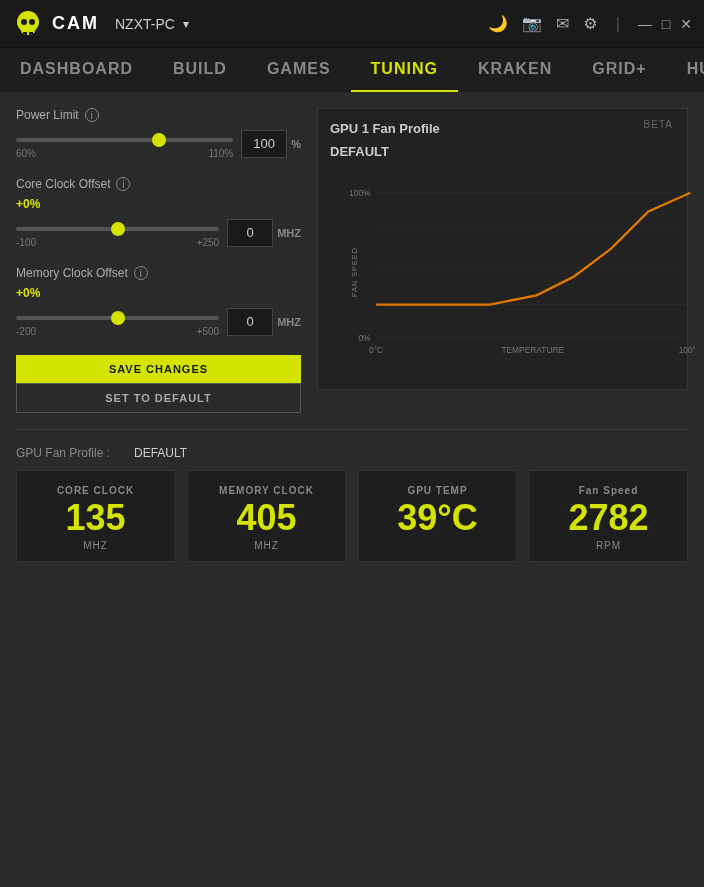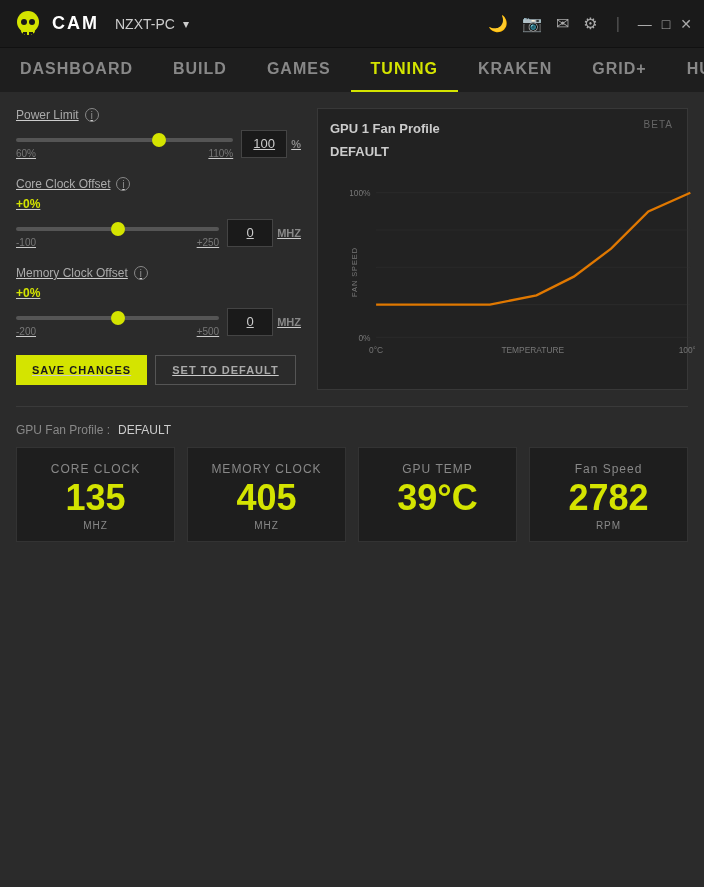--- a/index.html
+++ b/index.html
@@ -110,21 +110,20 @@
       align-items: flex-start;
     }
 
     
     .left-panel {
       width: 285px;
       flex-shrink: 0;
       display: flex;
       flex-direction: column;
       gap: 18px;
-      text-decoration: underline;
     }
 
     .control-group {
       display: flex;
       flex-direction: column;
       gap: 6px;
     }
 
     .control-label {
       font-size: 12px;
@@ -200,21 +199,21 @@
     }
     .unit-label {
       font-size: 11px;
       color: #888;
       font-weight: bold;
     }
 
     
     .button-row {
       display: flex;
-      gap: 8px;
+      flex-direction: column;
     }
     .btn-save {
       background: #d4e400;
       color: #1a1a1a;
       border: none;
       padding: 8px 16px;
       font-size: 11px;
       font-weight: bold;
       letter-spacing: 1px;
       cursor: pointer;
@@ -292,45 +291,45 @@
       border-top: 1px solid #3a3a3a;
     }
 
     
     .gpu-section-label {
       font-size: 12px;
       color: #888;
       margin-bottom: 10px;
       display: flex;
       align-items: flex-end;
-      gap: 8px;
+      gap: 24px;
     }
     .gpu-profile-name {
       color: #ccc;
     }
 
     .stats-row {
       display: flex;
       gap: 12px;
     }
     .stat-card {
       background: #1e1e1e;
       border: 1px solid #333;
       flex: 1;
       padding: 14px 12px 10px;
       display: flex;
       flex-direction: column;
       align-items: center;
       gap: 4px;
     }
     .stat-card-label {
-      font-size: 12px;
+      font-size: 10px;
       color: #888;
       letter-spacing: 1px;
-      font-weight: normal;
+      font-weight: bold;
     }
     .stat-card-value {
       font-size: 36px;
       font-weight: bold;
       color: #d4e400;
       line-height: 1;
     }
     .stat-card-unit {
       font-size: 10px;
       color: #888;

